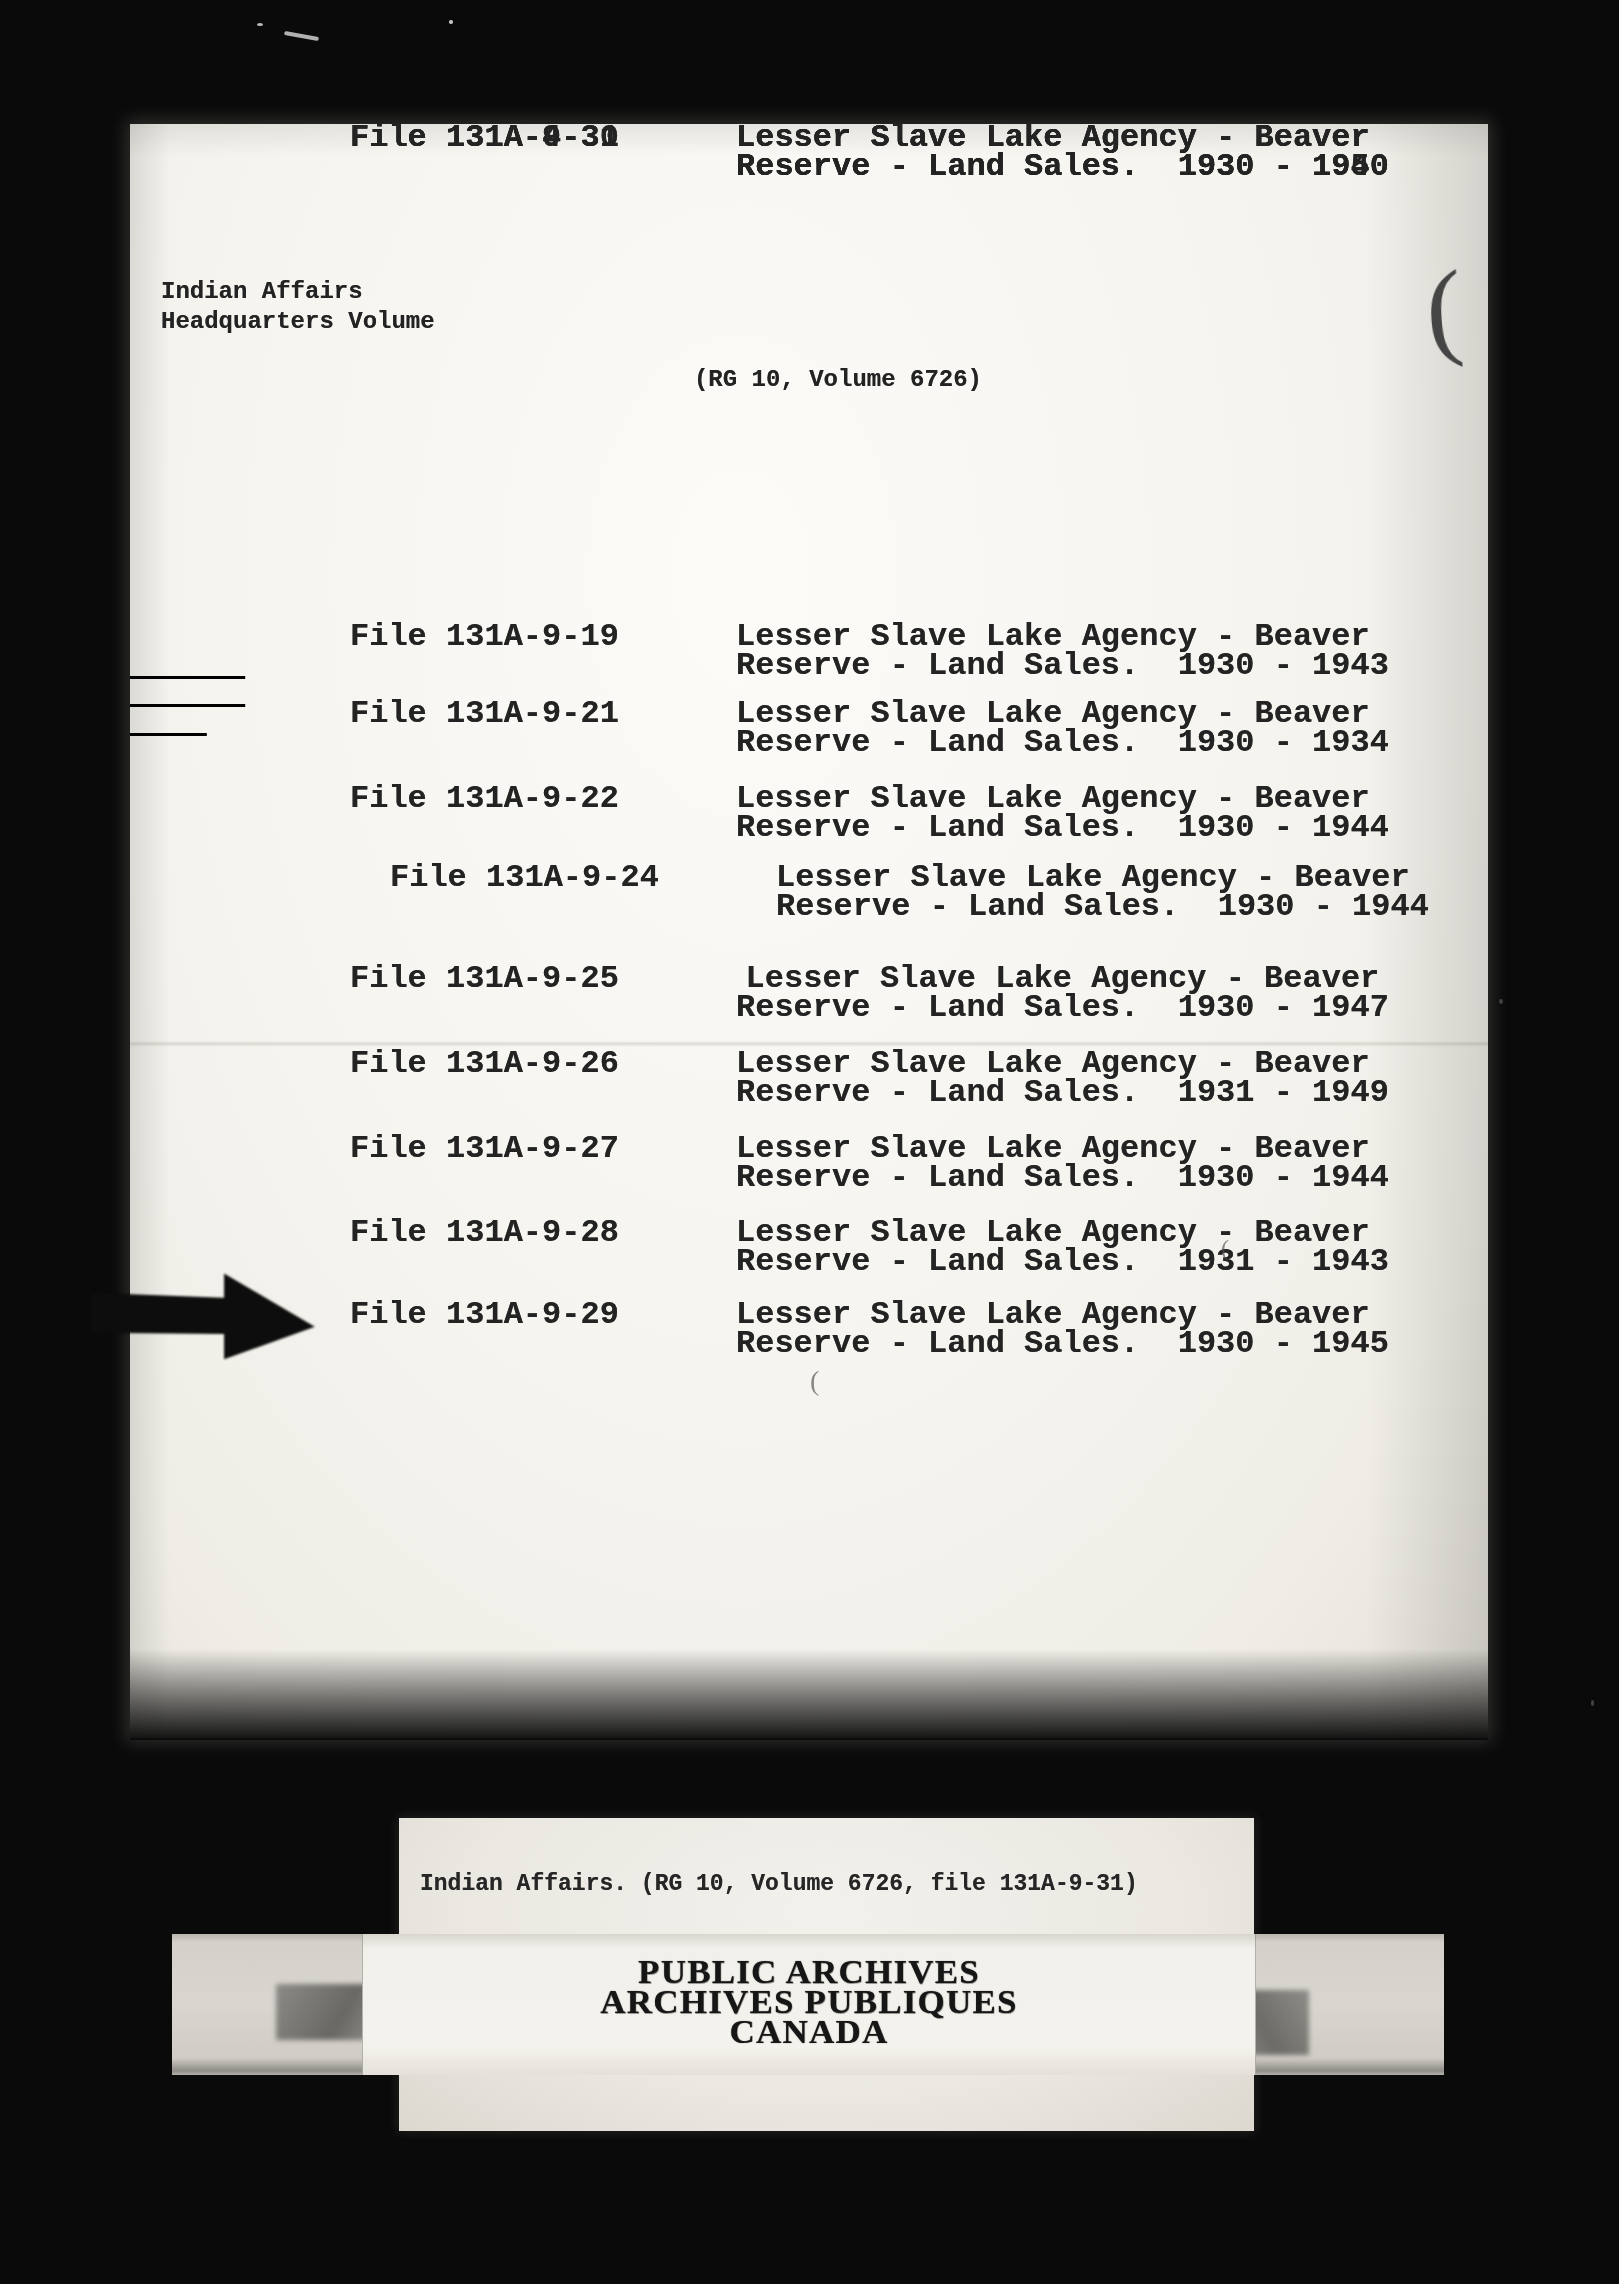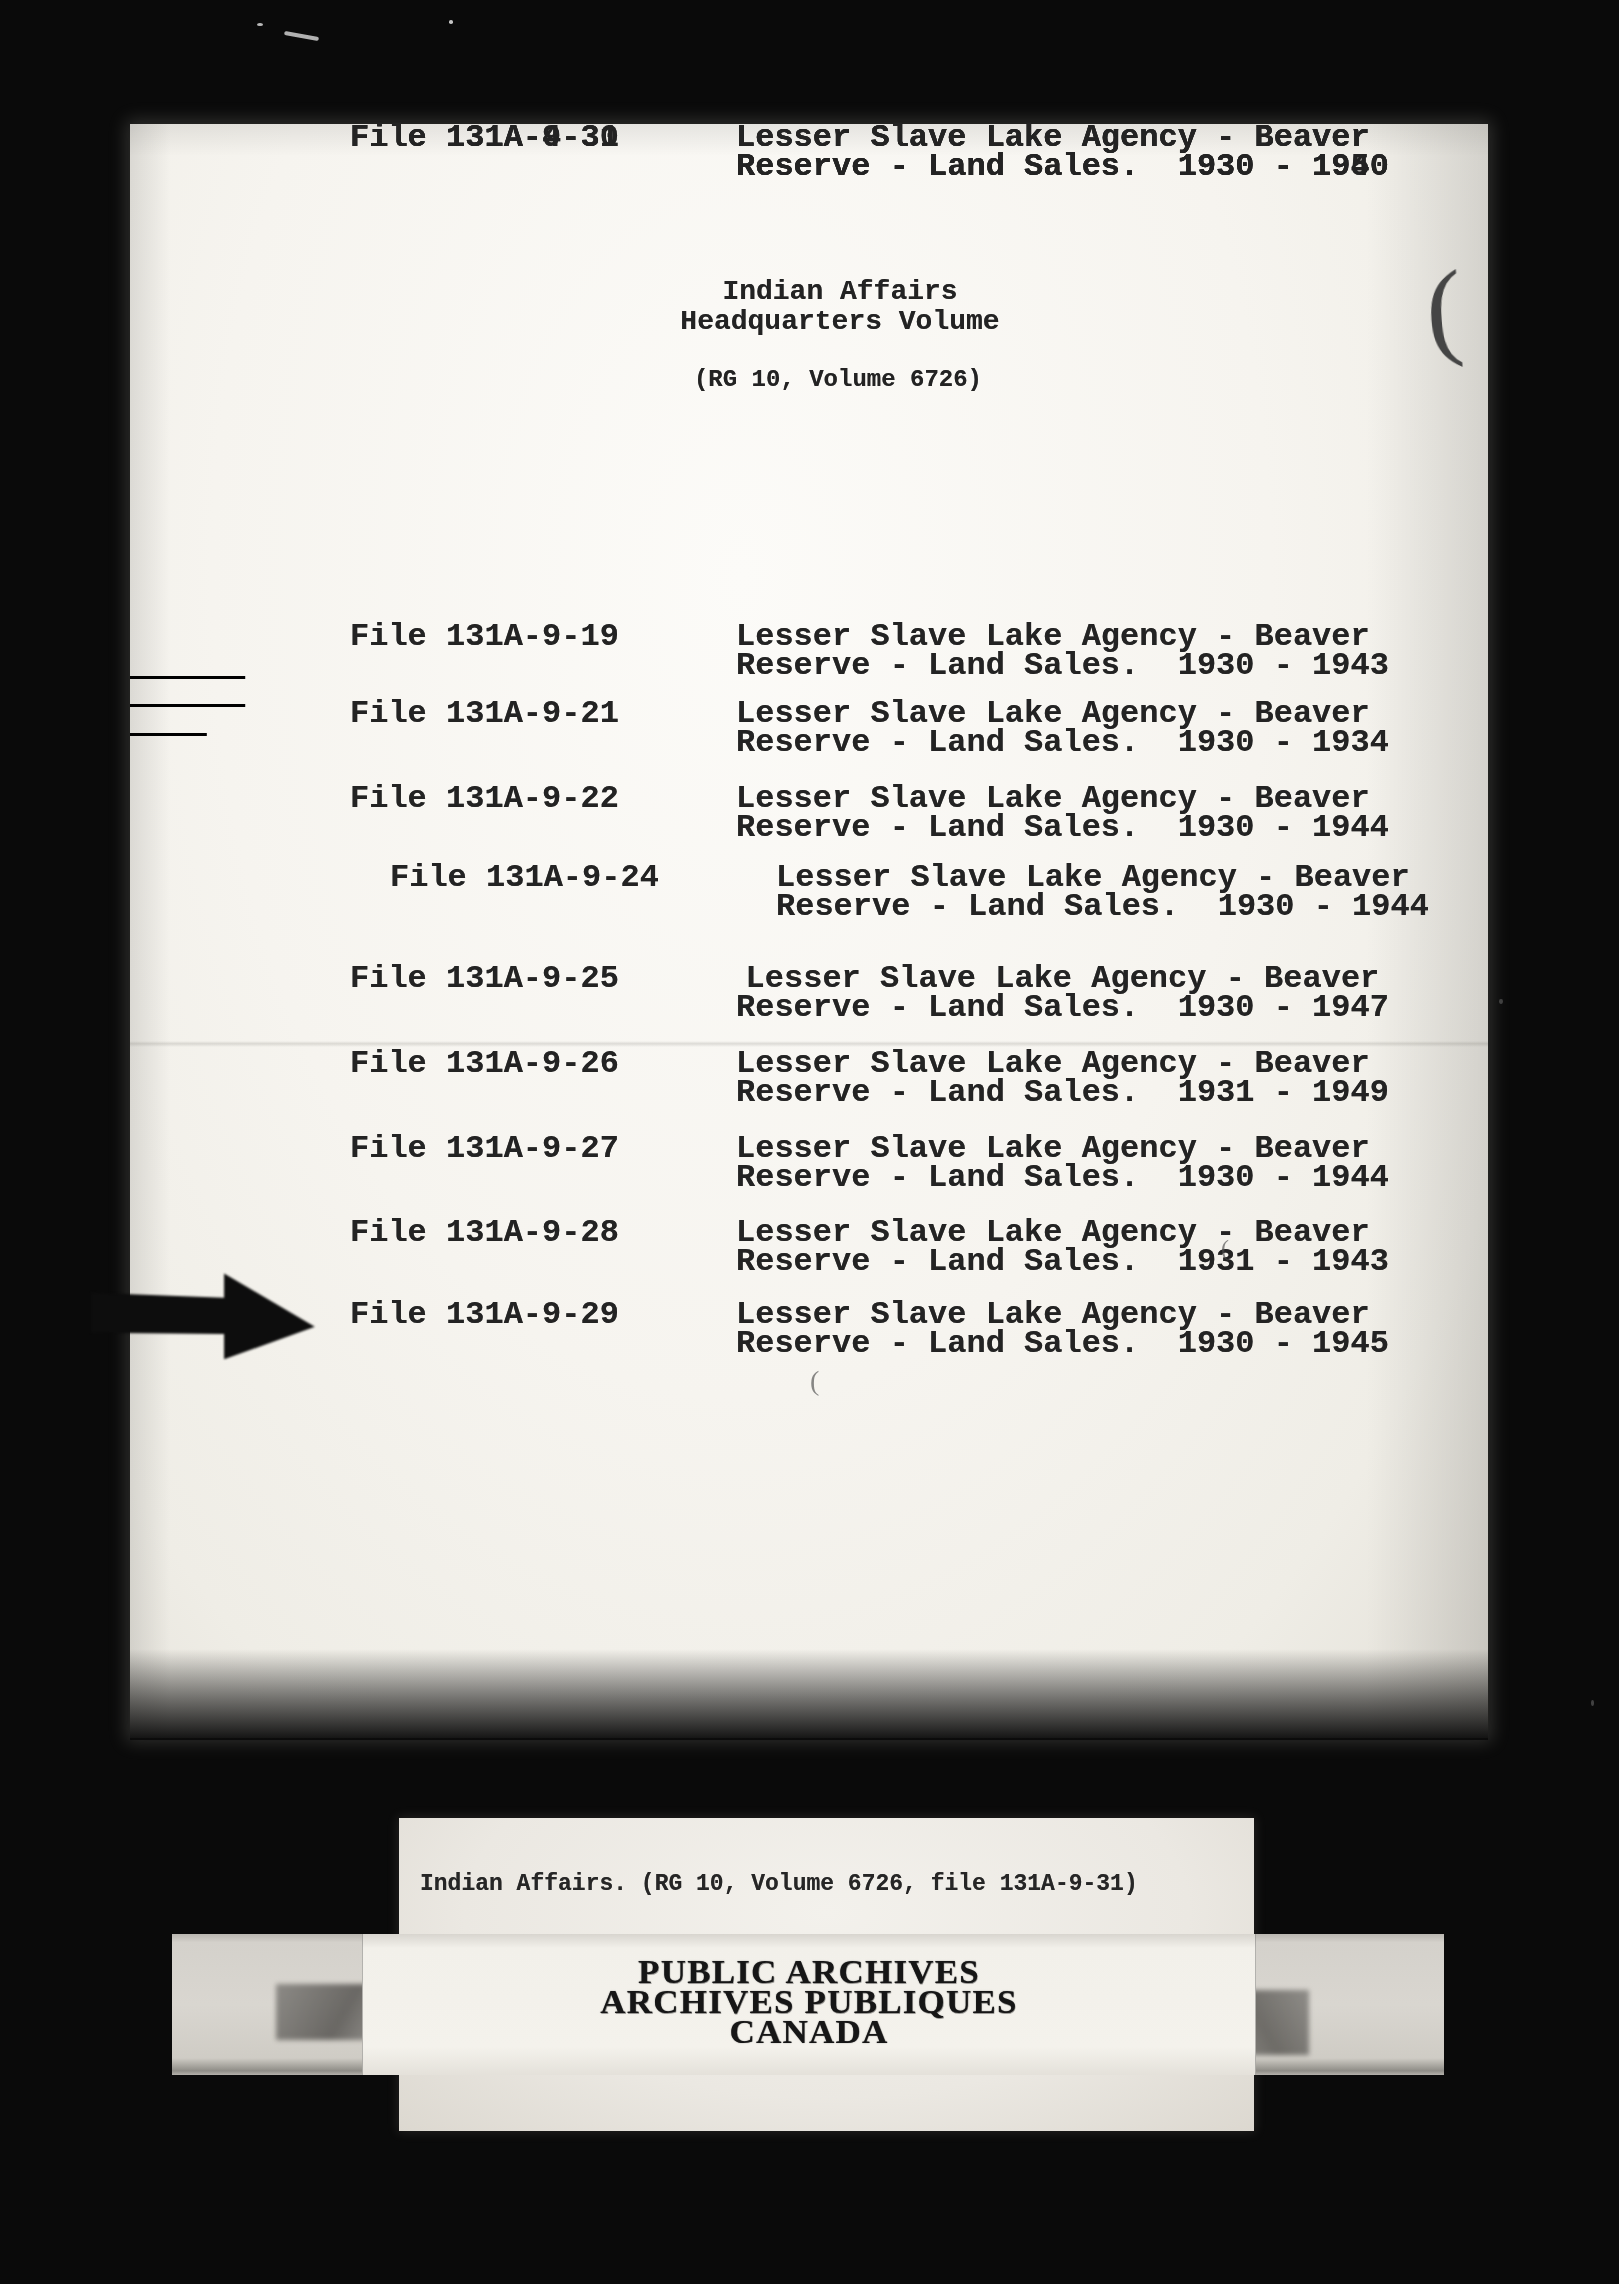--- a/index.html
+++ b/index.html
@@ -20,23 +20,23 @@
     content:"";position:absolute;inset:0;pointer-events:none;
     background:linear-gradient(to right, rgba(0,0,0,0.10) 0%, rgba(0,0,0,0) 3%, rgba(0,0,0,0) 91%, rgba(0,0,0,0.12) 100%),
                linear-gradient(to bottom, rgba(0,0,0,0.08) 0%, rgba(0,0,0,0) 2%);
   }
   .page::after{ 
     content:"";position:absolute;left:0;right:0;bottom:-2.4px;height:91px;pointer-events:none;
     background:linear-gradient(to bottom, rgba(10,10,10,0) 0%, rgba(10,10,10,0.55) 55%, rgba(10,10,10,0.97) 100%);
   }
   .typewriter{color:#232323;text-shadow:0 0 0.6px rgba(35,35,35,0.65);}
   .doc-header{
-    position:absolute;left:0;right:0;top:153px;text-align:center;
+    position:absolute;left:0;right:0;top:153px;
     transform:translateX(31px);
-    font-size:28px;font-weight:bold;line-height:30px;white-space:pre;
+    font-size:24px;font-weight:bold;line-height:30px;white-space:pre;
   }
   .volume-line{
     position:absolute;left:0;right:0;top:242px;text-align:center;
     transform:translateX(29px);
     font-size:24px;font-weight:bold;white-space:pre;
   }
   .file-row{position:absolute;left:0;width:100%;font-size:32px;font-weight:bold;line-height:28.5px;white-space:pre;}
   .file-row .file-number{position:absolute;left:220px;top:0;}
   .file-row .file-desc{position:absolute;left:606px;top:0;}
   .file-row:nth-of-type(1){top:330px;}

